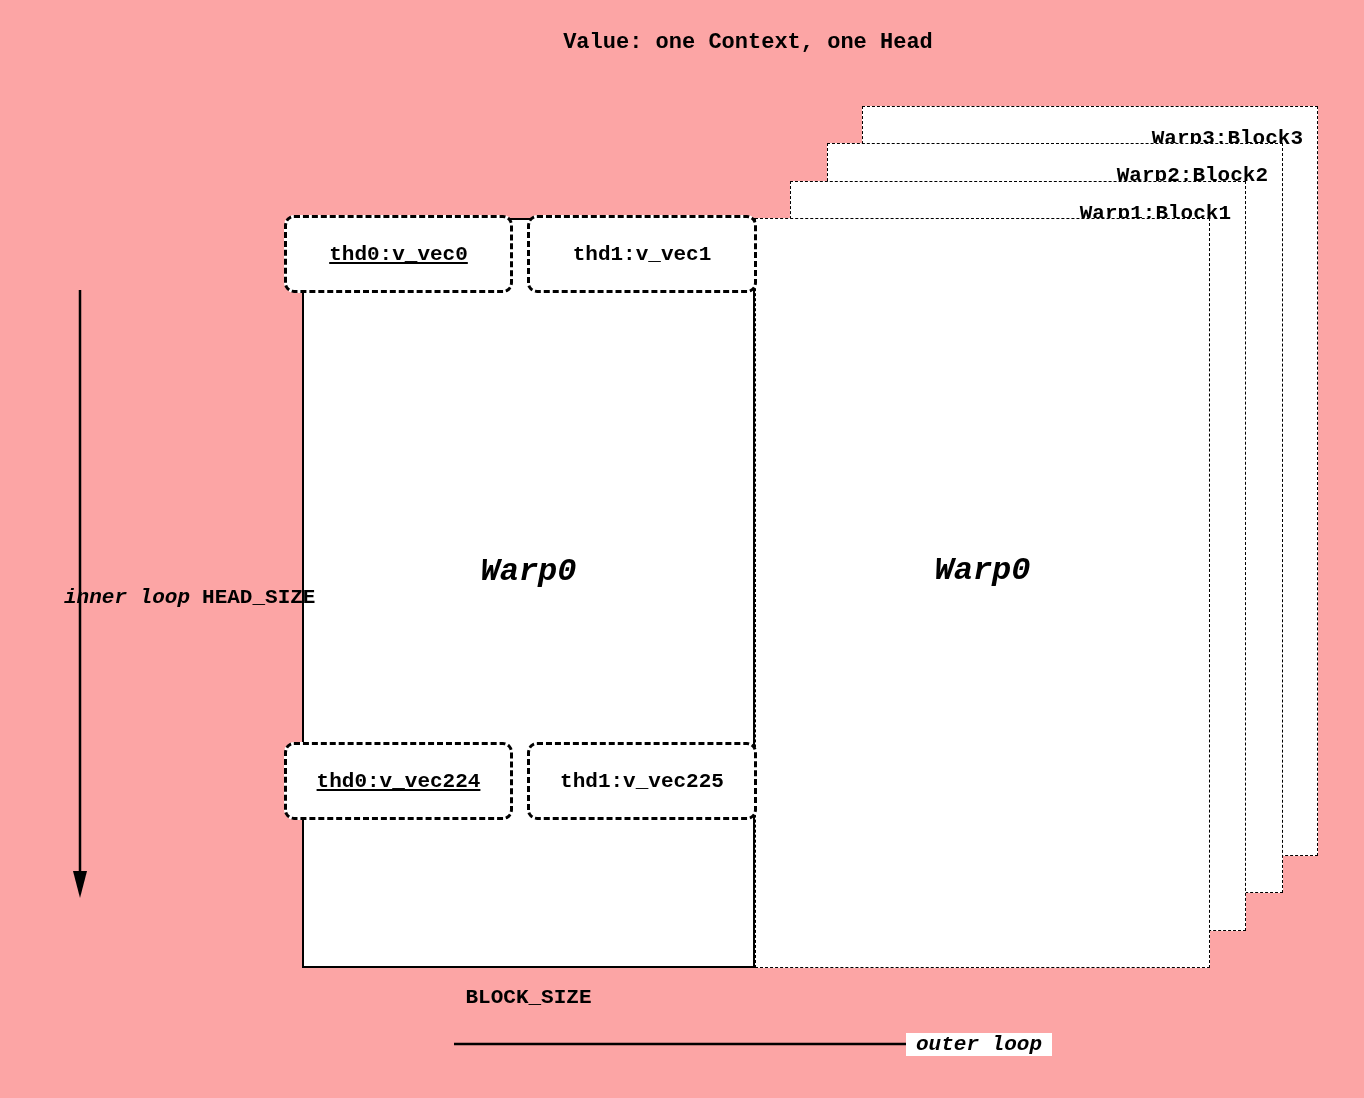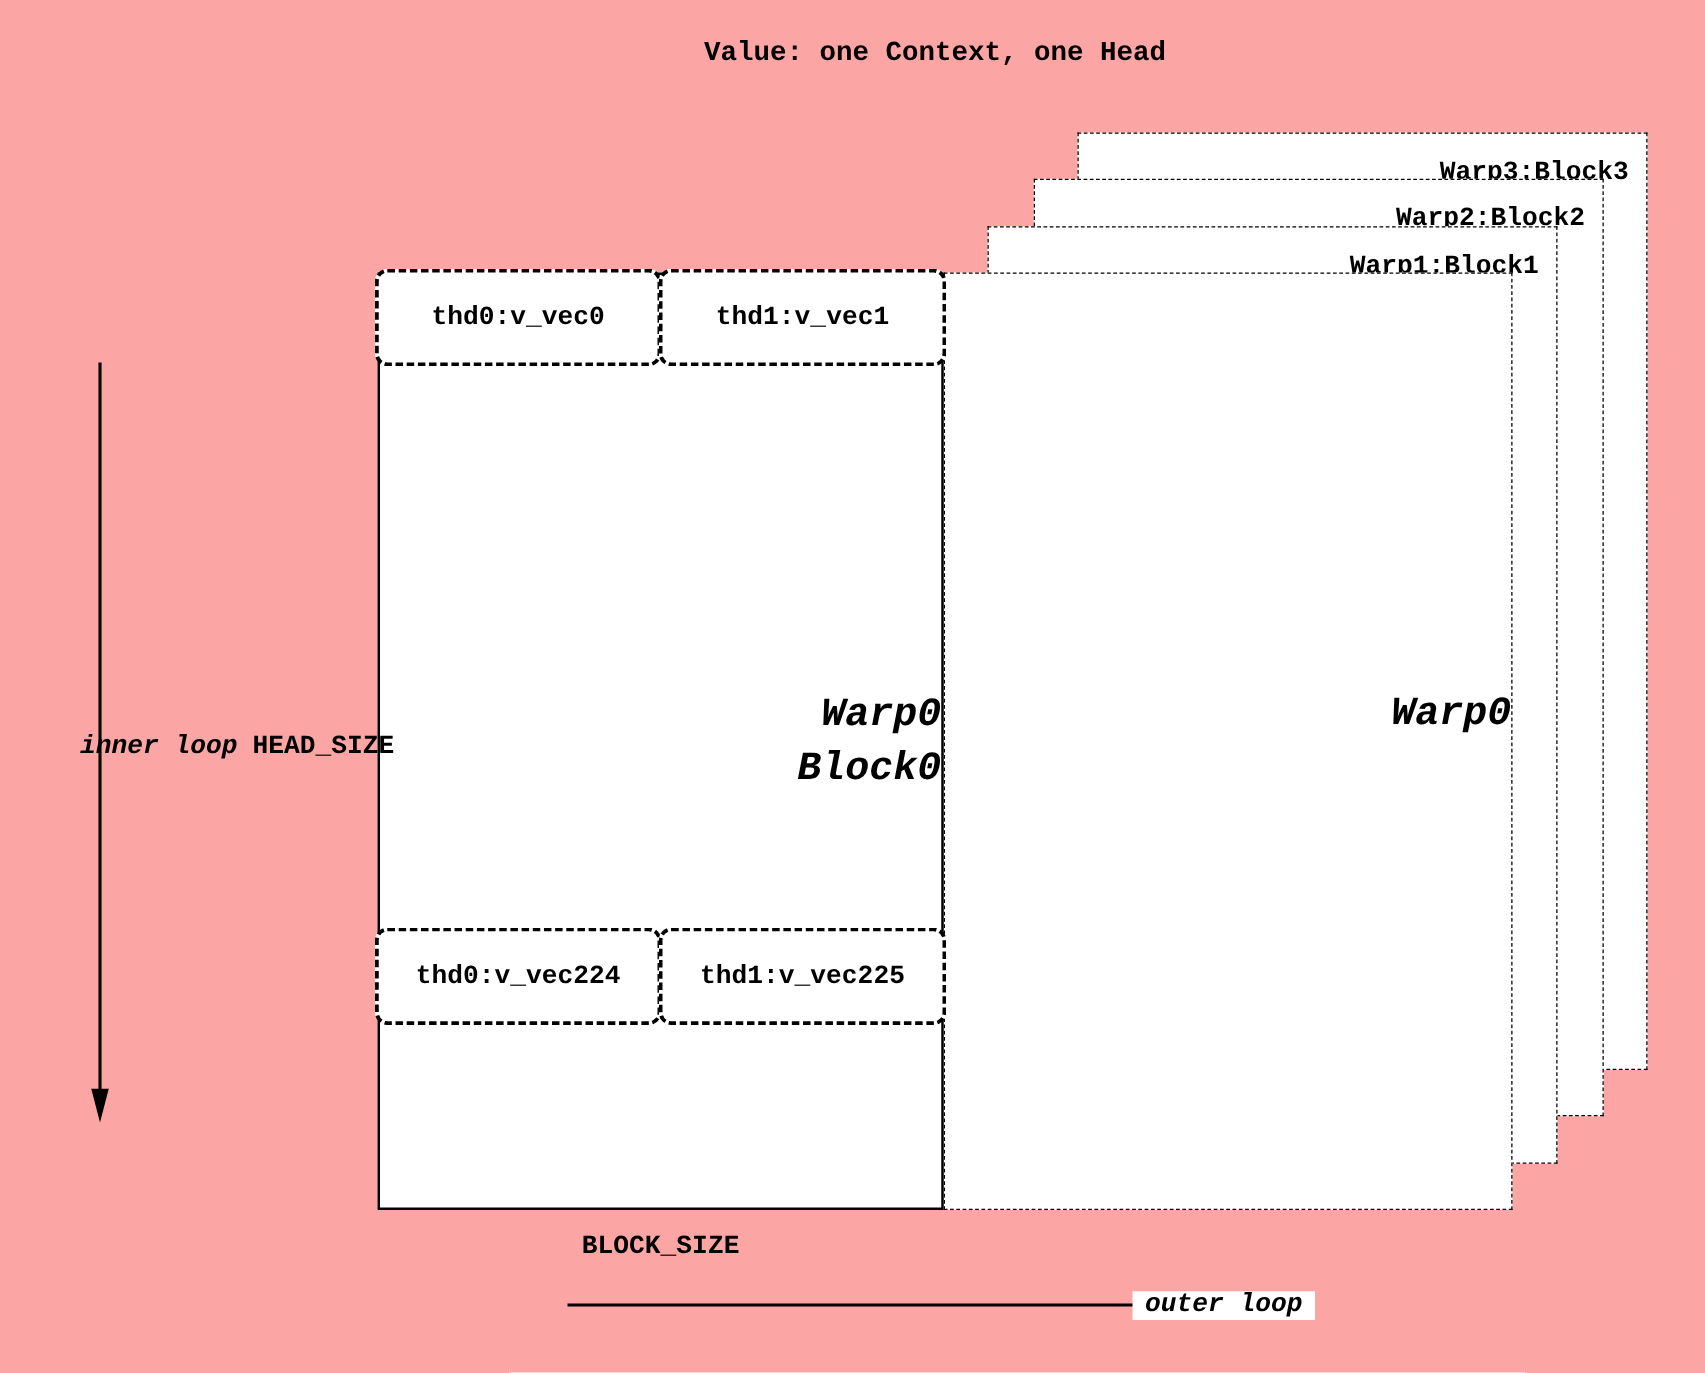--- a/index.html
+++ b/index.html
@@ -55,39 +55,39 @@
     left: 302px; top: 218px;
     width: 453px; height: 750px;
     background: #fff;
     border: 2px solid #000;
   }
   .big-label {
     position: absolute;
     top: 330px;
     left: 0;
     width: 100%;
-    text-align: right;
+    text-align: center;
     font-size: 32px;
     font-style: italic;
     line-height: 1.35;
   }
   
   .vec-box {
     position: absolute;
     height: 78px;
     background: #fff;
     border: 3px dashed #000;
     border-radius: 10px;
     display: flex;
     align-items: center;
     justify-content: center;
     font-size: 21px;
     white-space: nowrap;
   }
-  .col-left  { left: 300px; width: 229px; }
+  .col-left  { left: 284px; width: 229px; text-decoration: underline; }
   .col-right { left: 527px; width: 230px; }
   .row-1 { top: 215px; }
   .row-2 { top: 443px; }
   .row-3 { top: 742px; }
   
   .inner-arrow { position: absolute; left: 66px; top: 288px; }
   .inner-label {
     position: absolute;
     left: 24px;
     top: 586px;
@@ -134,21 +134,20 @@
 
   <div class="block4-rect">
     <div class="big-label">
       <div>Warp0</div>
     </div>
   </div>
 
   <div class="main-rect">
     <div class="big-label">
       <div>Warp0</div>
-      <div>Block0</div>
     </div>
   </div>
 
   <div class="vec-box row-1 col-left">thd0:v_vec0</div>
   <div class="vec-box row-1 col-right">thd1:v_vec1</div>
   <div class="vec-box row-3 col-left">thd0:v_vec224</div>
   <div class="vec-box row-3 col-right">thd1:v_vec225</div>
 
   <svg class="inner-arrow" width="28" height="612" viewBox="0 0 28 612">
     <line x1="14" y1="2" x2="14" y2="584" stroke="#000" stroke-width="2.5"></line>

